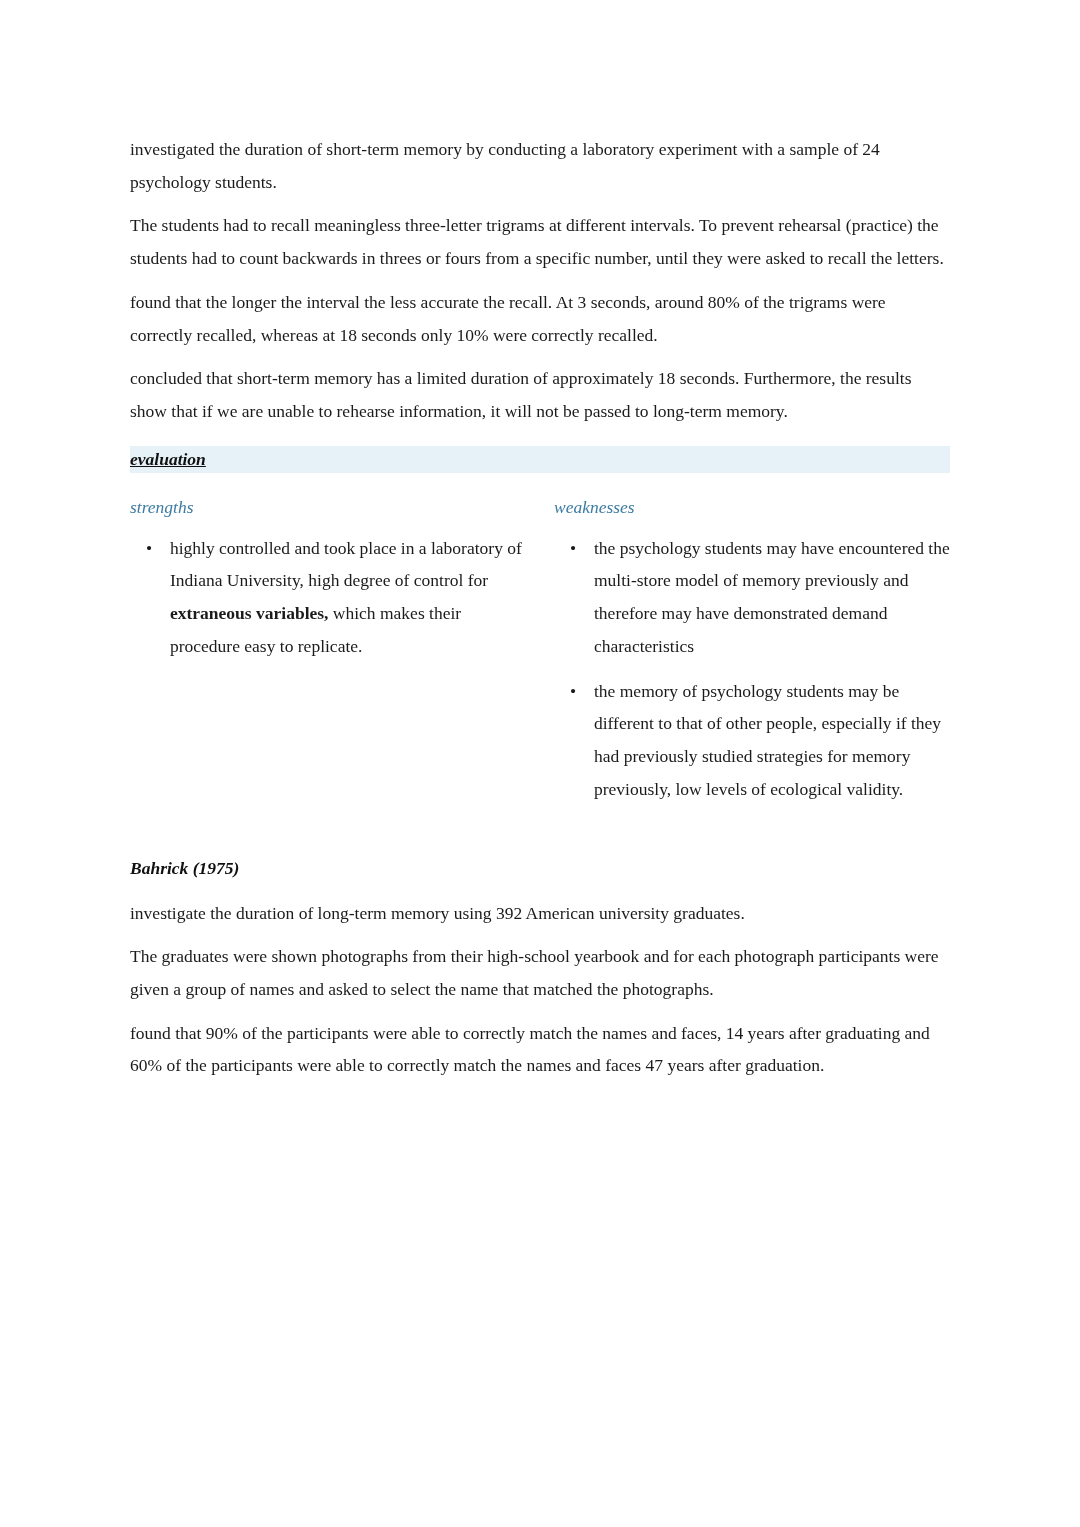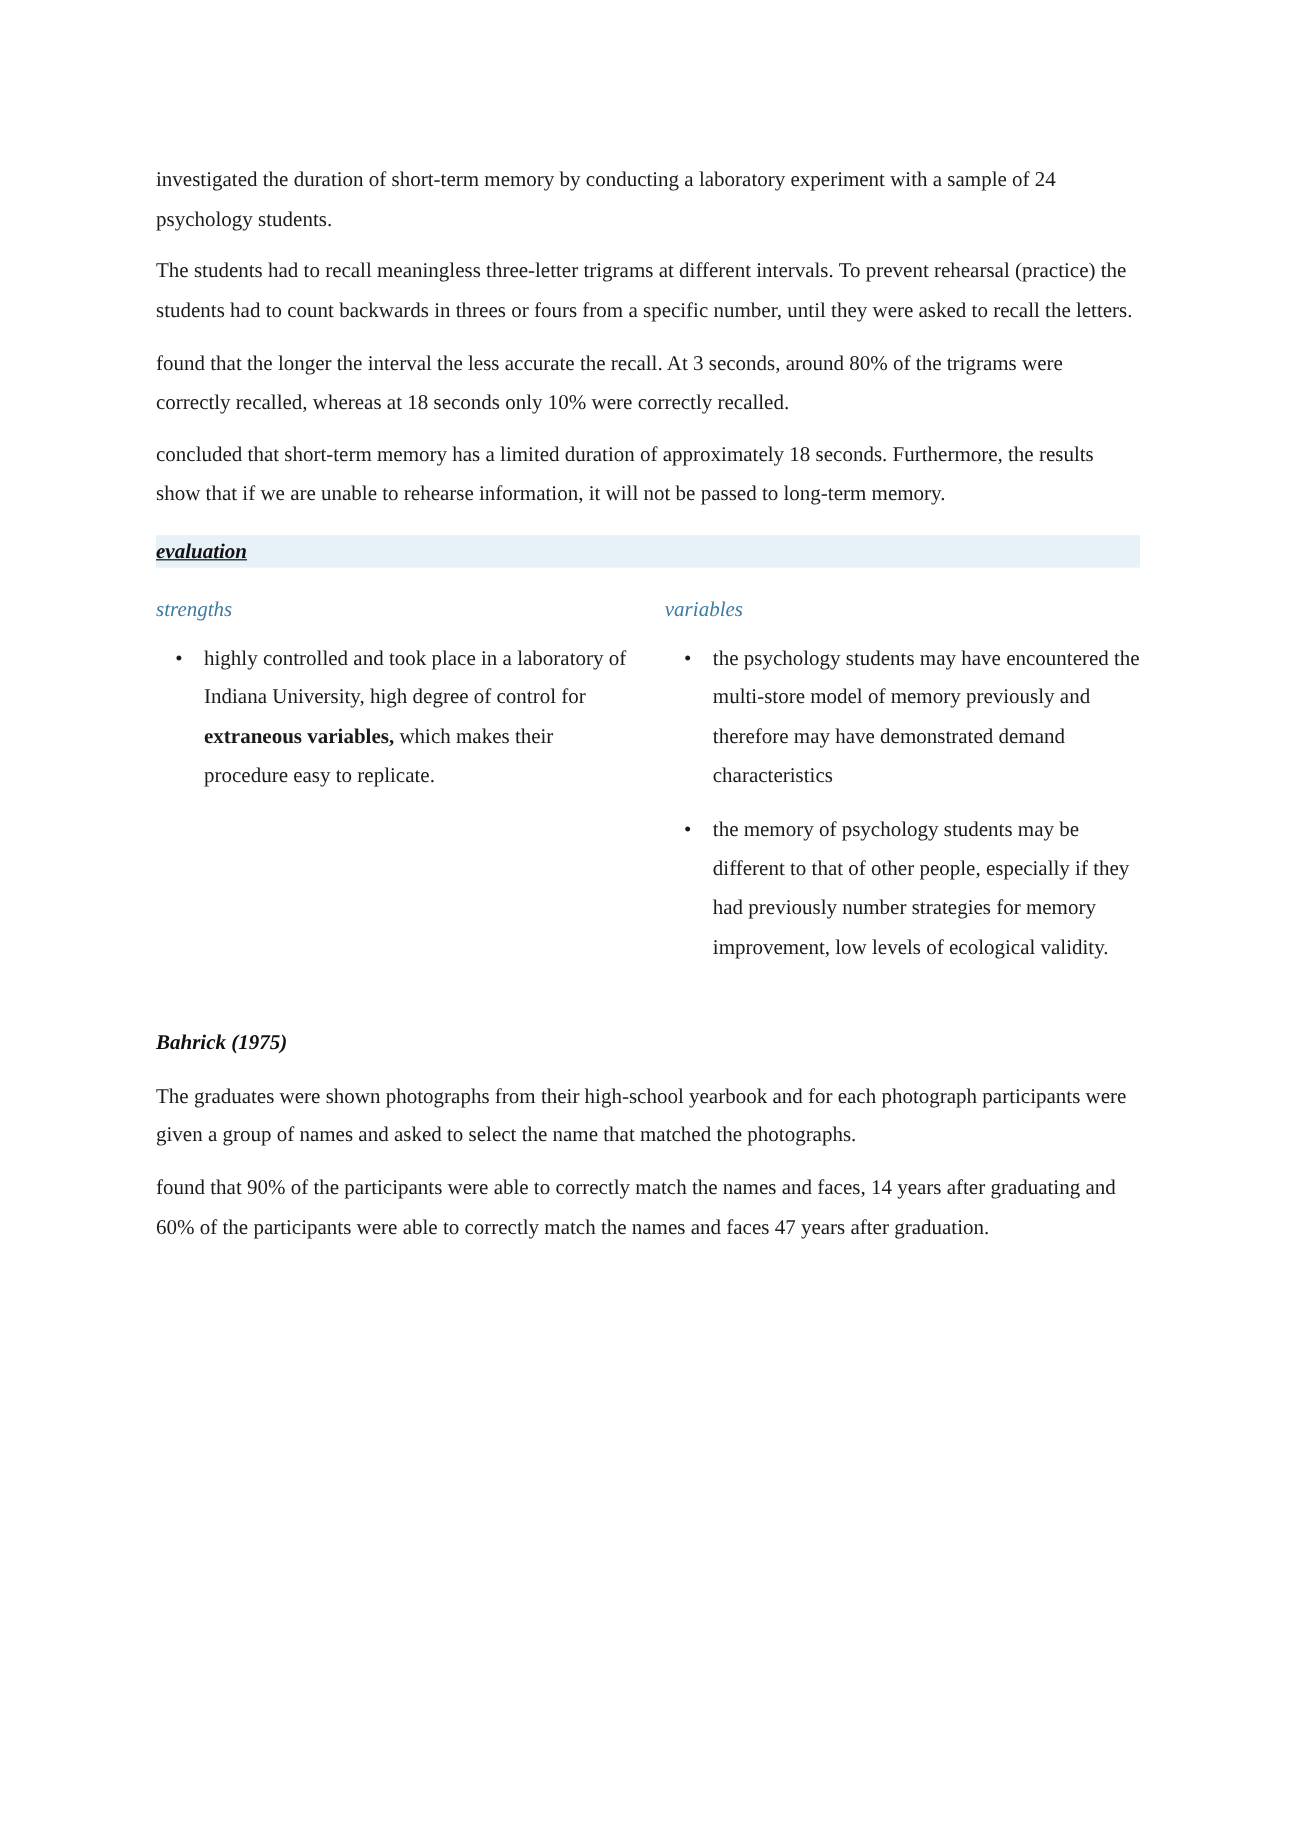--- a/index.html
+++ b/index.html
@@ -119,31 +119,32 @@
       <div class="col">
         <div class="col-heading">strengths</div>
         <ul class="bullets">
           <li>
             <span>highly controlled and took place in a laboratory of Indiana University, high degree of control for </span><span class="bold">extraneous variables,</span><span> which makes their procedure easy to replicate.</span>
           </li>
         </ul>
       </div>
 
       <div class="col">
-        <div class="col-heading">variables</div>
+        <div class="col-heading">weaknesses</div>
         <ul class="bullets">
           <li>the psychology students may have encountered the multi-store model of memory previously and therefore may have demonstrated demand characteristics</li>
-          <li>the memory of psychology students may be different to that of other people, especially if they had previously number strategies for memory improvement, low levels of ecological validity.</li>
+          <li>the memory of psychology students may be different to that of other people, especially if they had previously studied strategies for memory previously, low levels of ecological validity.</li>
         </ul>
       </div>
 
     </div>
 
     <div class="section-heading">Bahrick (1975)</div>
 
+    <p class="para">investigate the duration of long-term memory using 392 American university graduates.</p>
     <p class="para">The graduates were shown photographs from their high-school yearbook and for each photograph participants were given a group of names and asked to select the name that matched the photographs.</p>
     <p class="para">found that 90% of the participants were able to correctly match the names and faces, 14 years after graduating and 60% of the participants were able to correctly match the names and faces 47 years after graduation.</p>
 
   </div>
 
   <div class="footer">
     <span>Memory</span>
     <span>4</span>
   </div>
 </div>

